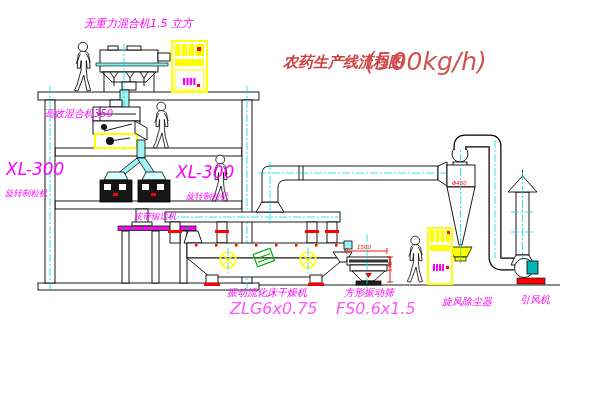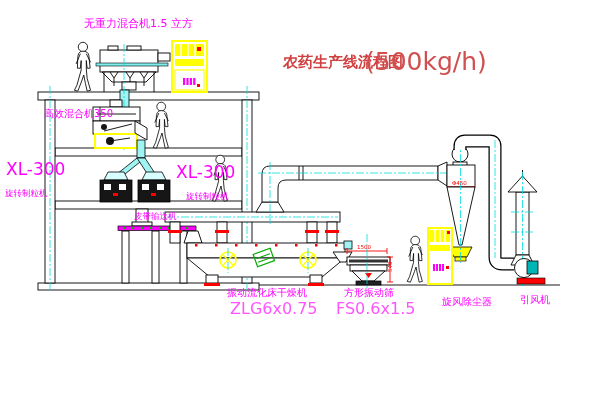--- a/index.html
+++ b/index.html
@@ -1,17 +1,17 @@
 <!DOCTYPE html>
 <html><head>
 <meta charset="utf-8">
 <style>
   html,body{margin:0;padding:0;background:#ffffff;}
   .canvas{position:relative;width:600px;height:403px;background:#ffffff;overflow:hidden;
-          font-family:"DejaVu Sans",sans-serif;}
+          font-family:"DejaVu Sans",sans-serif;font-style:italic;}
   svg{position:absolute;left:0;top:0;}
   text{font-family:"DejaVu Sans",sans-serif;}
   .lbl{fill:#ff00ff;}
   .lbl-sm{fill:#ff00ff;font-size:8.5px;}
   .lbl-md{fill:#ff00ff;font-size:10px;}
   .lbl-lg{fill:#ff00ff;font-size:17px;}
   .lbl-model{fill:#ff55ff;font-size:16px;}
   .title-cn{fill:#d04040;font-size:15px;font-weight:bold;}
   .title-cap{fill:#d05050;font-size:25px;font-weight:normal;}
   .dim{fill:#ff0000;font-size:5.5px;}

